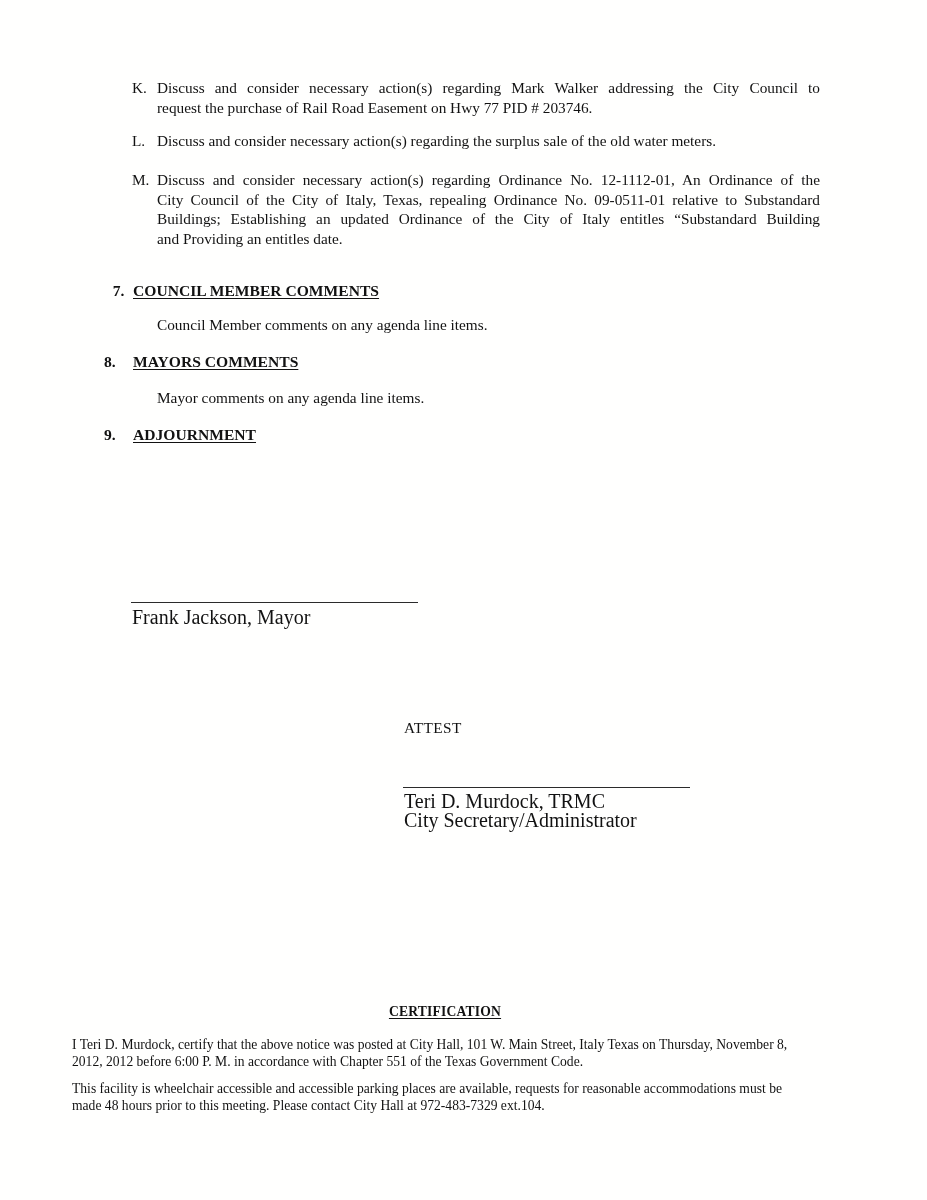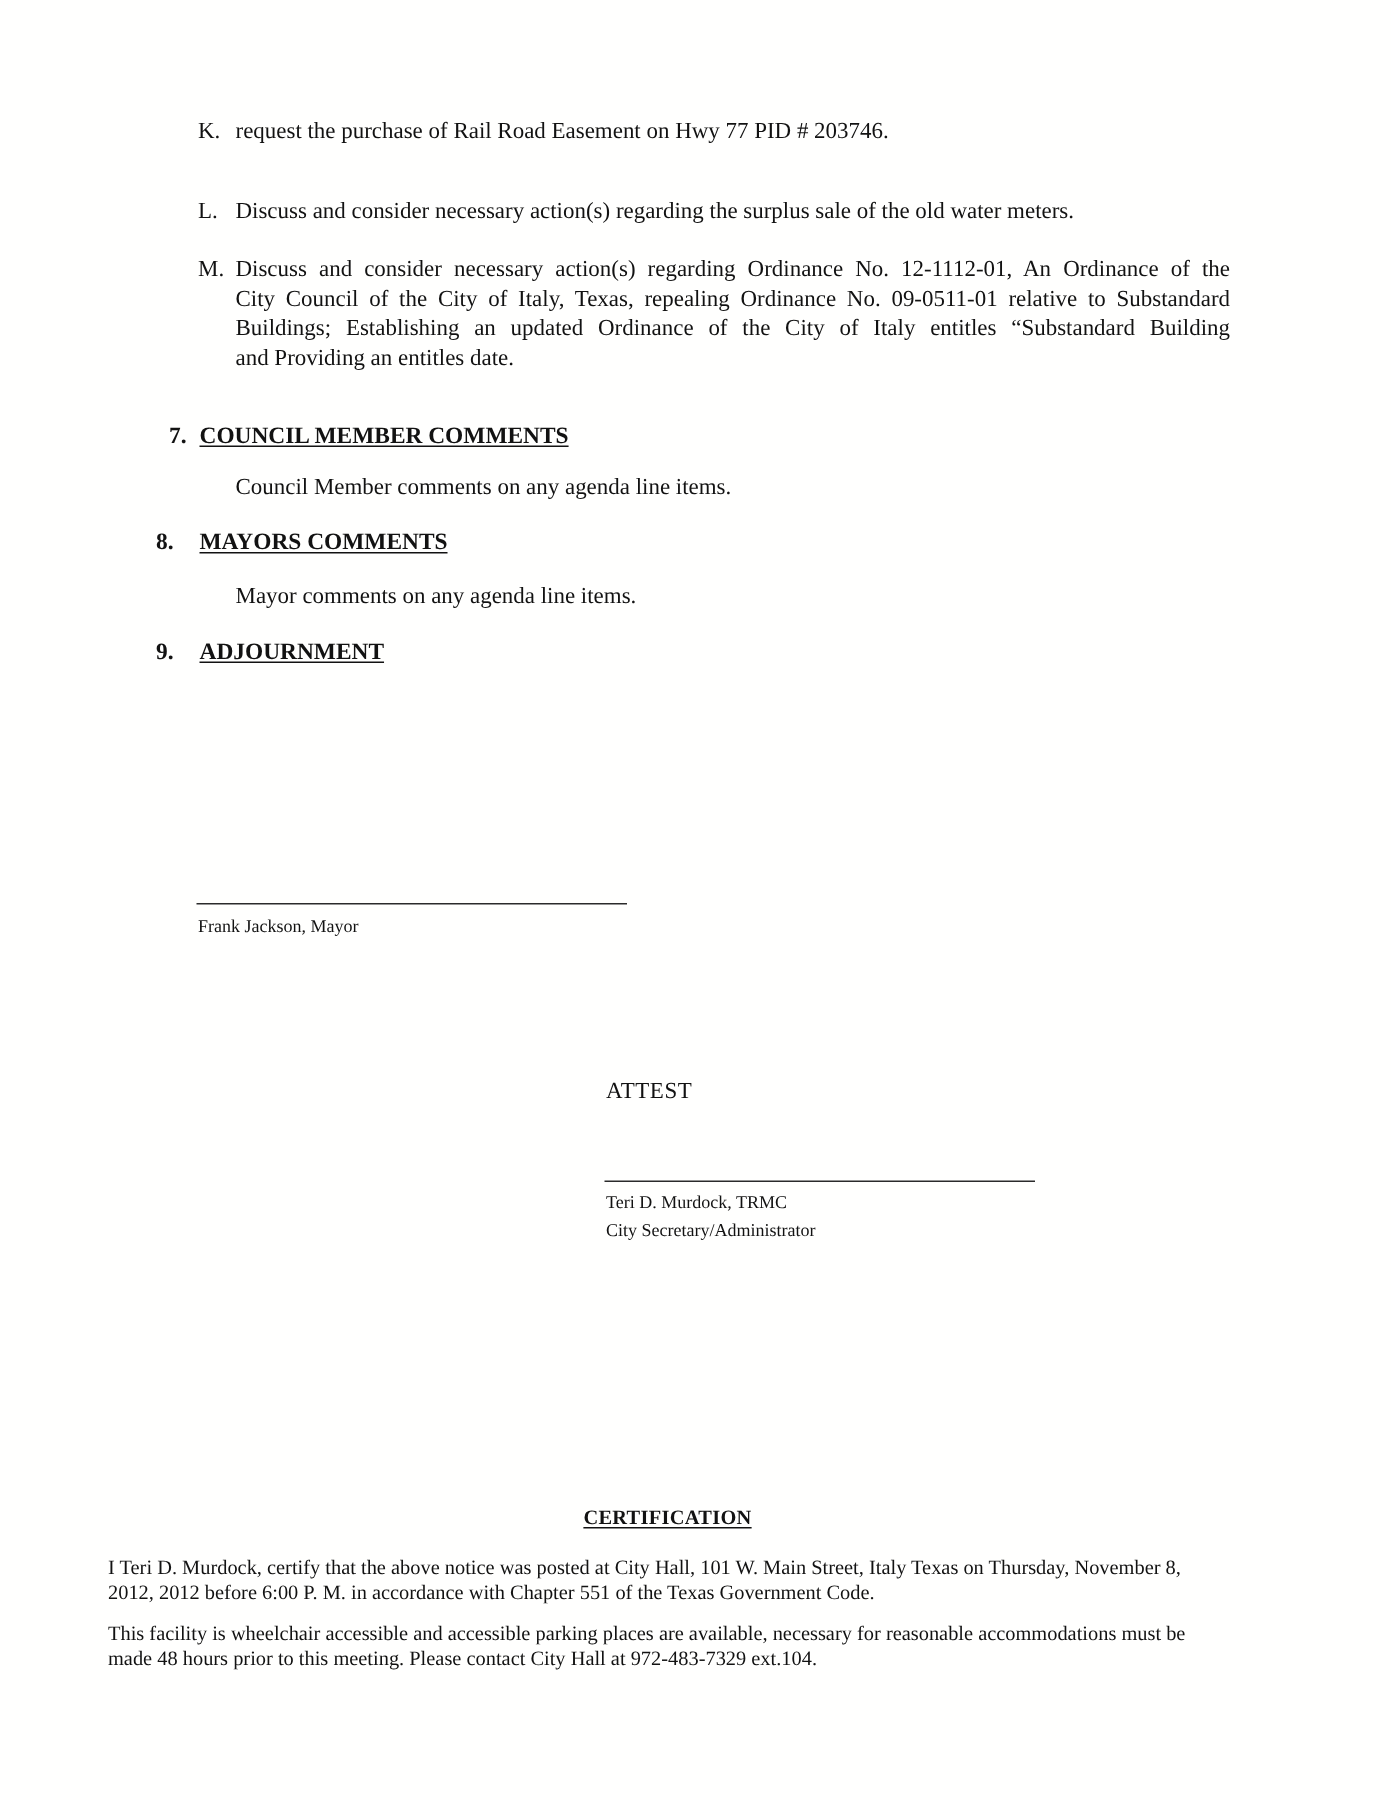--- a/index.html
+++ b/index.html
@@ -73,21 +73,21 @@
   }
 
   
   .sig-line {
     position: absolute;
     border-bottom: 1.3px solid #2b2b2b;
     height: 0;
   }
   .sig-name {
     position: absolute;
-    font-size: 12px;
+    font-size: 20px;
     line-height: 19.4px;
     white-space: nowrap;
   }
   .attest-label {
     position: absolute;
     font-size: 15.3px;
     line-height: 19.4px;
     letter-spacing: 0.4px;
     white-space: nowrap;
   }
@@ -116,20 +116,21 @@
   }
 </style>
 </head>
 <body>
 
 <div class="page">
 
   <div class="agenda-item" style="top:78px;">
     <span class="marker">K.</span>
     <span class="body">
+      <span style="display:block;text-align:justify;text-align-last:justify;">Discuss and consider necessary action(s) regarding Mark Walker addressing the City Council to</span>
       <span class="lastline" style="display:block;">request the purchase of Rail Road Easement on Hwy 77 PID # 203746.</span>
     </span>
   </div>
 
   <div class="agenda-item" style="top:131px;">
     <span class="marker">L.</span>
     <span class="body">
       <span class="lastline" style="display:block;">Discuss and consider necessary action(s) regarding the surplus sale of the old water meters.</span>
     </span>
   </div>
@@ -169,17 +170,17 @@
   <div class="cert-heading" style="top:1003px;font-weight:bold;">
     <span>CERTIFICATION</span>
   </div>
 
   <div class="cert-para" style="top:1036px;">
     <span style="display:block;">I Teri D. Murdock, certify that the above notice was posted at City Hall, 101 W. Main Street, Italy Texas on Thursday, November 8,</span>
     <span style="display:block;">2012, 2012 before 6:00 P. M. in accordance with Chapter 551 of the Texas Government Code.</span>
   </div>
 
   <div class="cert-para" style="top:1080px;">
-    <span style="display:block;">This facility is wheelchair accessible and accessible parking places are available, necessary for reasonable accommodations must be</span>
+    <span style="display:block;">This facility is wheelchair accessible and accessible parking places are available, requests for reasonable accommodations must be</span>
     <span style="display:block;">made 48 hours prior to this meeting.  Please contact City Hall at 972-483-7329 ext.104.</span>
   </div>
 
 </div>
 
 </body></html>

